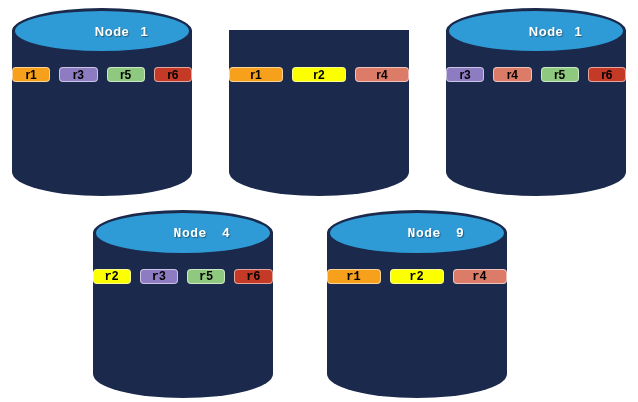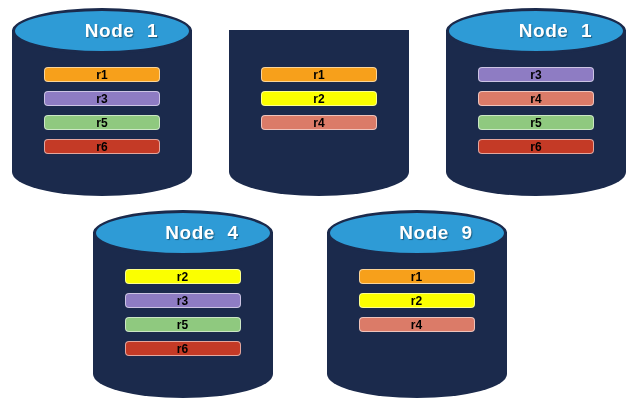--- a/index.html
+++ b/index.html
@@ -26,20 +26,21 @@
     left: 12px;
     width: 614px;
     justify-content: space-between;
   }
   .node-row.row-bottom {
     top: 210px;
     left: 0;
     width: 599px;
     justify-content: center;
     gap: 54px;
+    font-family: Liberation Mono, monospace;
   }
   .cylinder {
     position: relative;
     width: 180px;
     height: 188px;
     flex: 0 0 auto;
   }
   .cyl-body {
     position: absolute;
     left: 0;
@@ -58,34 +59,33 @@
     border: 3px solid transparent;
     box-sizing: border-box;
     display: flex;
     align-items: center;
     justify-content: center;
     z-index: 2;
   }
   .node-label {
     color: #FFFFFF;
     font-weight: bold;
-    font-size: 19px;
+    font-size: 13px;
     letter-spacing: 0.5px;
     word-spacing: 7px;
     text-shadow: 1px 1px 1px rgba(0,0,0,0.4);
     white-space: nowrap;
     padding-left: 39px;
   }
   .bars {
     position: absolute;
     top: 59px;
     left: 0;
     right: 0;
     display: flex;
-    flex-direction: column;
     align-items: center;
     gap: 9px;
     z-index: 3;
   }
   .bar {
     width: 116px;
     height: 15px;
     box-sizing: border-box;
     border-radius: 4px;
     border: 1px solid rgba(255,255,255,0.55);

